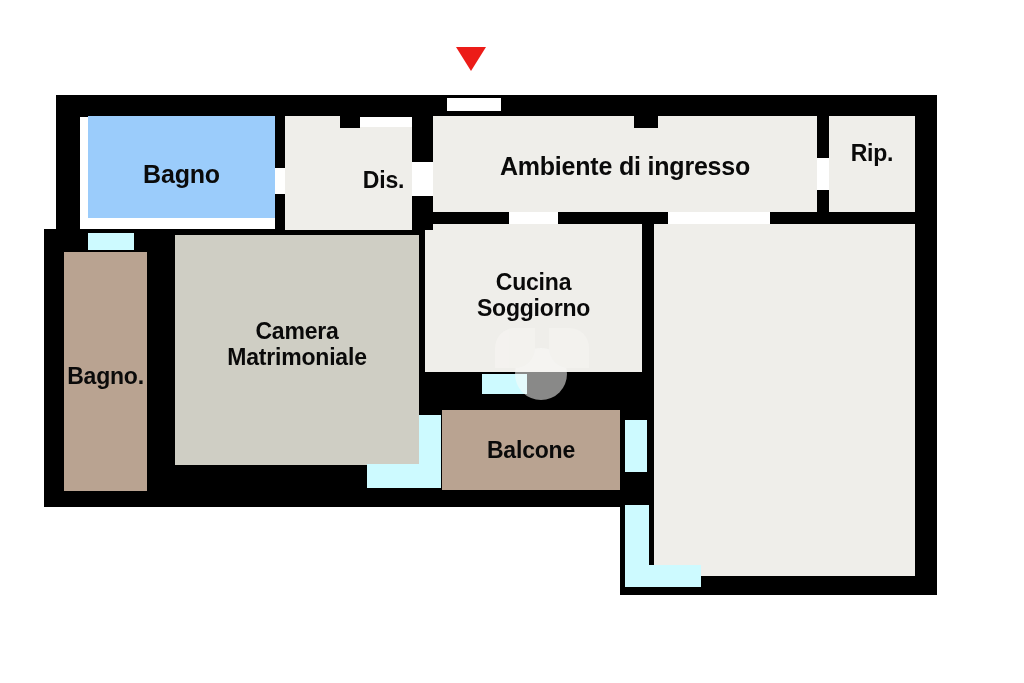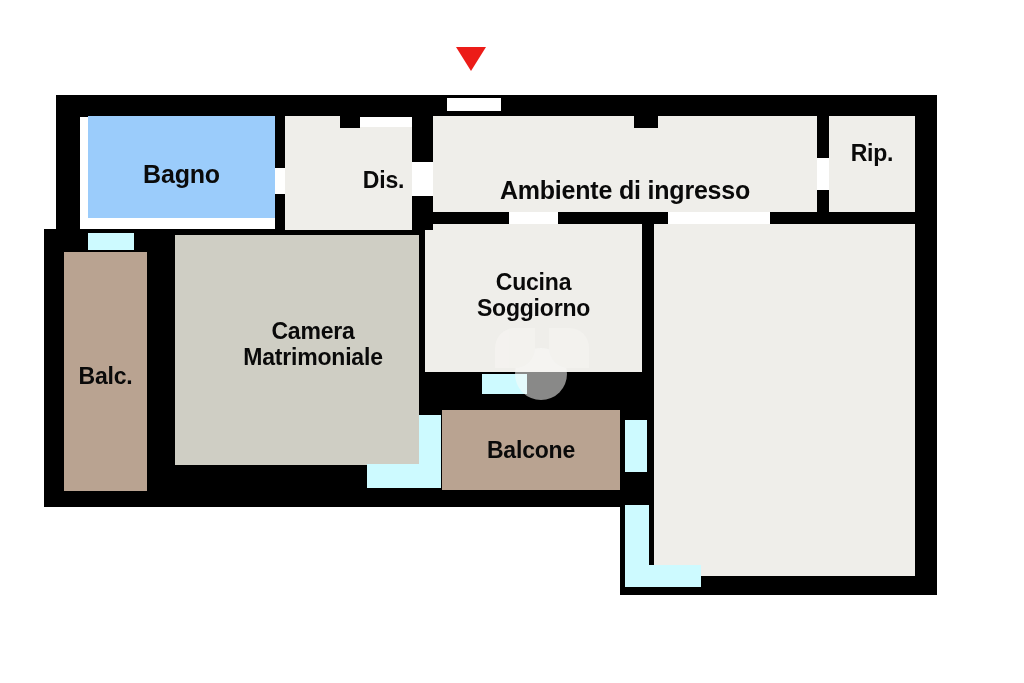--- a/index.html
+++ b/index.html
@@ -34,24 +34,24 @@
     font-weight: bold;
     text-align: center;
     line-height: 1.14;
     white-space: pre-line;
     letter-spacing: -0.2px;
     pointer-events: none;
   }
 
   .lbl-bagno      { font-size: 25px; }
   .lbl-dis        { font-size: 23px; padding-left: 35px; }
-  .lbl-ingresso   { font-size: 25px; margin-top: 24px; }
+  .lbl-ingresso   { font-size: 25px; }
   .lbl-rip        { font-size: 23px; }
   .lbl-cucina     { font-size: 23px; }
-  .lbl-camera     { font-size: 23px; padding-left: 16px; }
+  .lbl-camera     { font-size: 23px; }
   .lbl-balc       { font-size: 23px; }
   .lbl-balcone    { font-size: 23px; }
   .lbl-soggiorno  { font-size: 23px; }
 
   
   .marker-tri {
     position: absolute;
     width: 0;
     height: 0;
     border-left: 15px solid transparent;
@@ -161,17 +161,17 @@
 
   <div class="label lbl-rip" style="left:829px; top:140px; width:86px;">Rip.</div>
 
   <div class="label lbl-cucina" style="left:425px; top:269px; width:217px;">Cucina
 Soggiorno</div>
 
 
   <div class="label lbl-camera" style="left:175px; top:318px; width:244px;">Camera
 Matrimoniale</div>
 
-  <div class="label lbl-balc" style="left:64px; top:363px; width:83px;">Balc.</div>
+  <div class="label lbl-balc" style="left:64px; top:363px; width:83px;">Bagno.</div>
 
   <div class="label lbl-balcone" style="left:442px; top:437px; width:178px;">Balcone</div>
 
 </div>
 
 </body></html>

